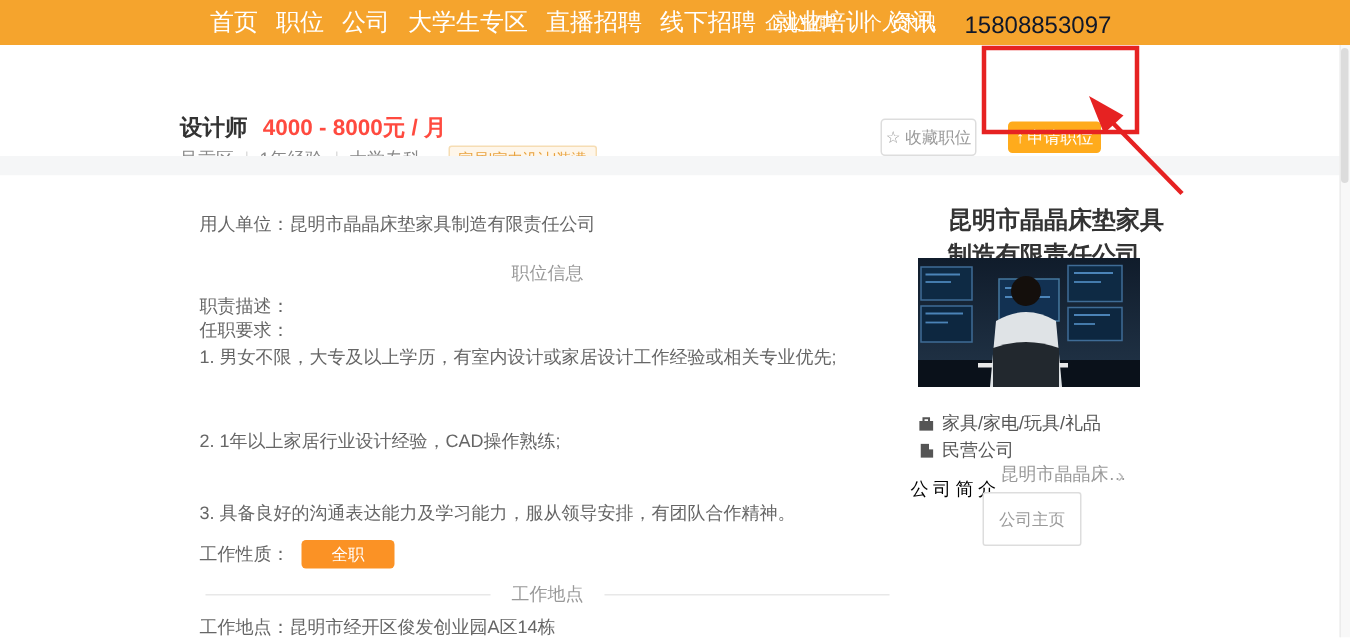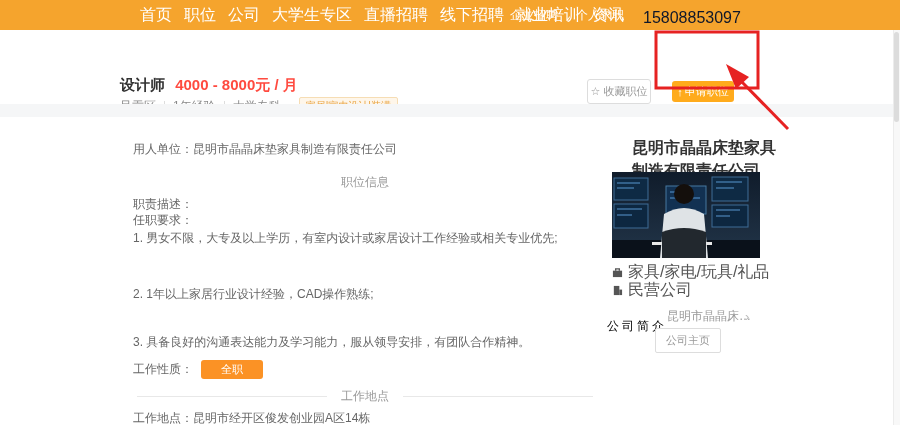--- a/index.html
+++ b/index.html
@@ -49,29 +49,29 @@
   .divider .divider-label { color:#999; font-size:12px; padding:0 14px; }
   .nature-badge { display:inline-block; background:#FB9225; color:#fff; font-size:11px;
     padding:2px 20px; border-radius:3px; margin-left:8px; }
 
   
   .sidebar { position:absolute; left:612px; top:130px; width:150px; }
   .company-name { position:absolute; left:0; top:6px; width:150px; font-size:16px; font-weight:bold;
     color:#333; line-height:1.45;margin-left:20px; }
   .company-img { position:absolute; left:0; top:42px; width:148px; height:86px; display:block; cursor:pointer; }
   .info-row { position:absolute; left:0; display:flex; align-items:center; gap:5px;
-    font-size:16px; color:#555; white-space:nowrap; }
+    font-size:12px; color:#555; white-space:nowrap;margin-top:12px; }
   .info-row.r1 { top:132px; }
   .info-row.r2 { top:150px; }
   .intro-row { position:absolute; left:-5px; top:168px; width:150px; font-size:12px; color:#555;
     display:flex; align-items:center; cursor:pointer; white-space:nowrap; }
   .intro-label { letter-spacing:3px; color:#000000;margin-top:20px; }
   .intro-text { color:#999; overflow:hidden; text-overflow:ellipsis; max-width:86px; }
   .intro-chevron { position:absolute; left:138px; color:#bbb; font-size:13px; }
-  .home-btn { position:absolute; left:43px; top:198px; width:66px; height:25px; background:#fff;
+  .home-btn { position:absolute; left:43px; top:198px; width:66px; height:36px; background:#fff;
     border:1px solid #ddd; border-radius:2px; color:#999; font-size:11px; cursor:pointer; }
 
   
   .scrollbar { position:absolute; right:0; top:30px; width:7px; height:395px;
     background:#f8f8f8; border-left:1px solid #ececec; }
   .scroll-thumb { position:absolute; right:1px; top:2px; width:5px; height:90px;
     background:#dcdcdc; border-radius:3px; }
 </style>
 </head>
 <body>

